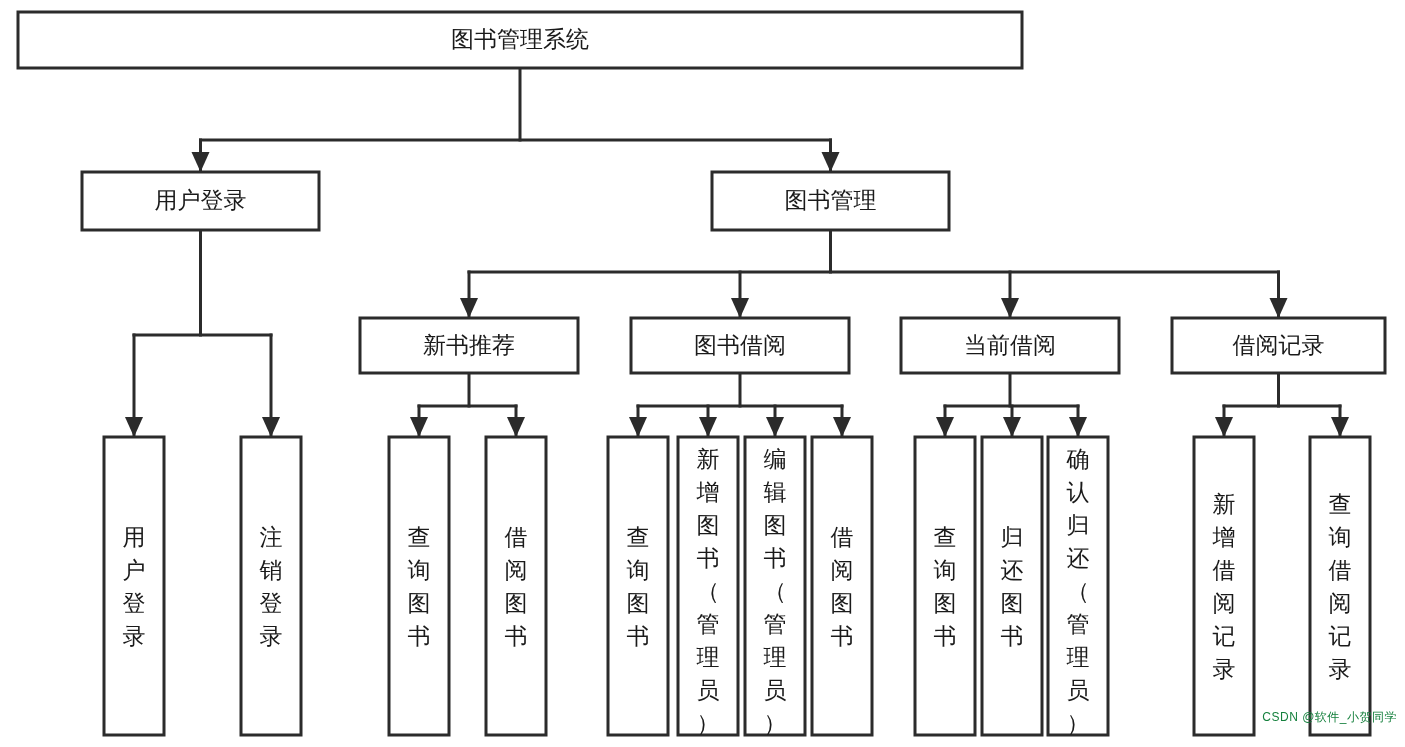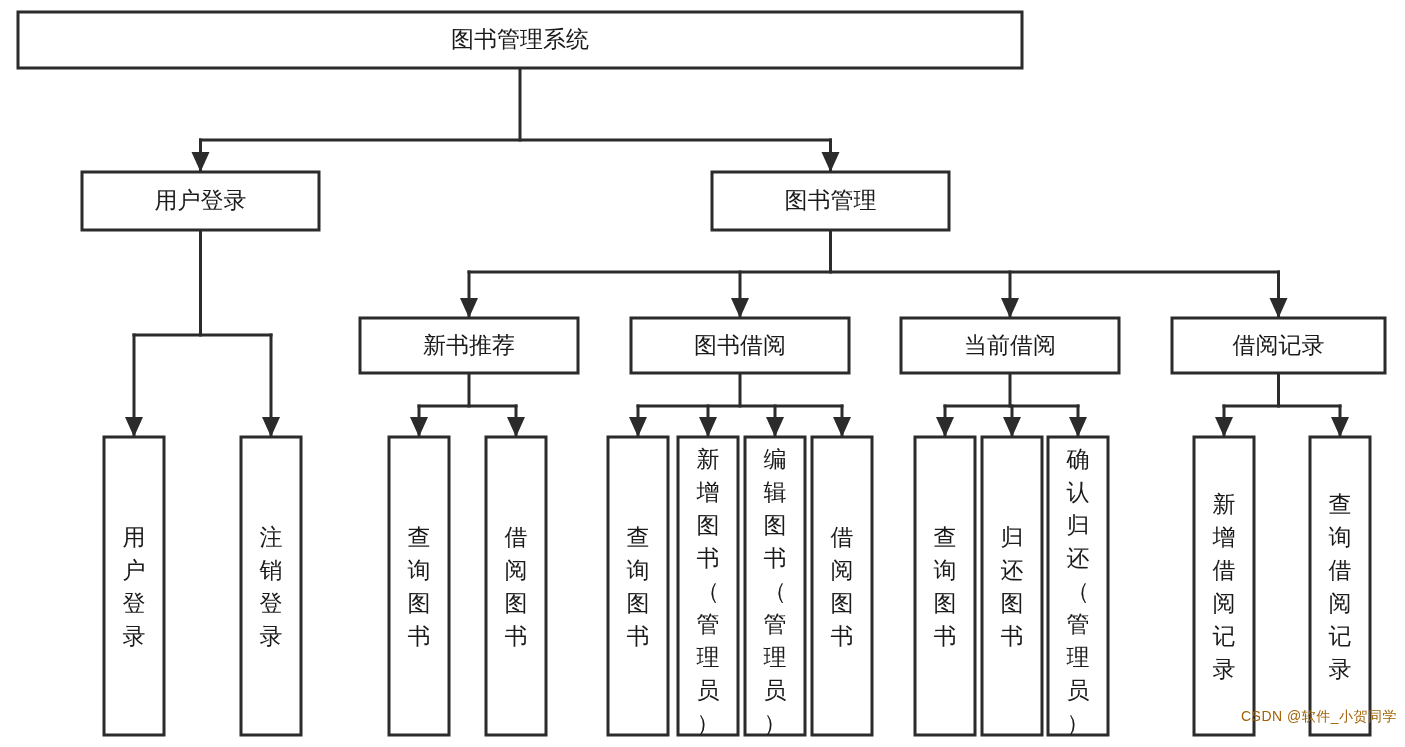--- a/index.html
+++ b/index.html
@@ -52,22 +52,22 @@
     font-family: "Liberation Sans", "DejaVu Sans", sans-serif;
     font-size: 23px;
     fill: #1a1a1a;
     text-anchor: middle;
   }
   .watermark {
     position: absolute;
     right: 8px;
     bottom: 4px;
     font-family: "Liberation Sans", "DejaVu Sans", sans-serif;
-    font-size: 14px;
-    color: #a16207;
+    font-size: 12px;
+    color: #15803d;
     letter-spacing: 0.5px;
     white-space: nowrap;
     user-select: none;
   }
 </style>
 </head>
 <body>
 
 <div id="diagram-root">
   <svg class="tree-svg" viewBox="0 0 1405 747">

